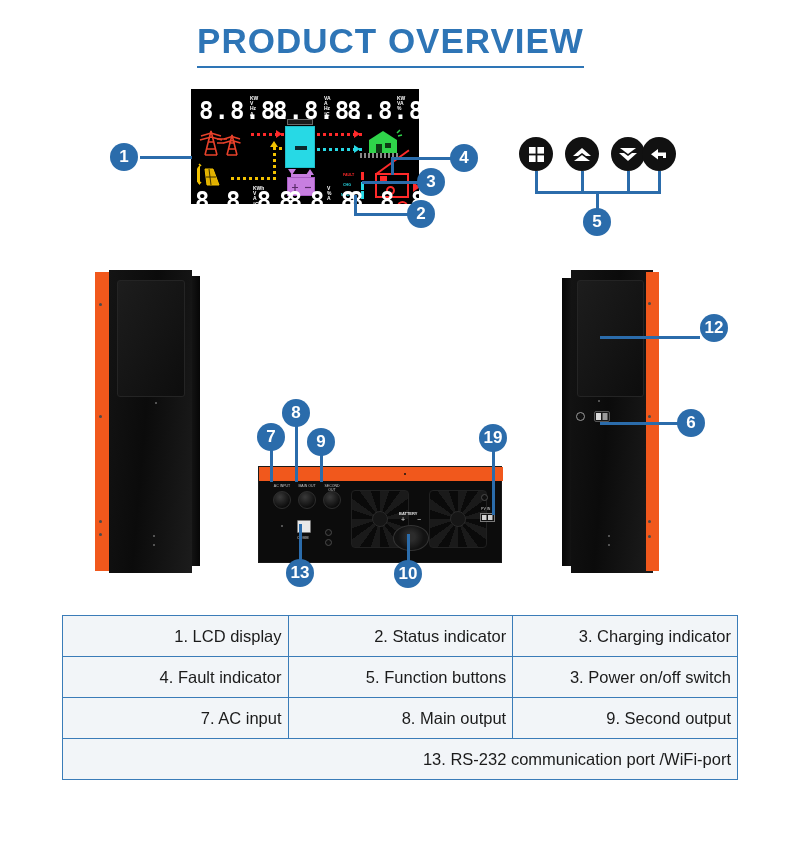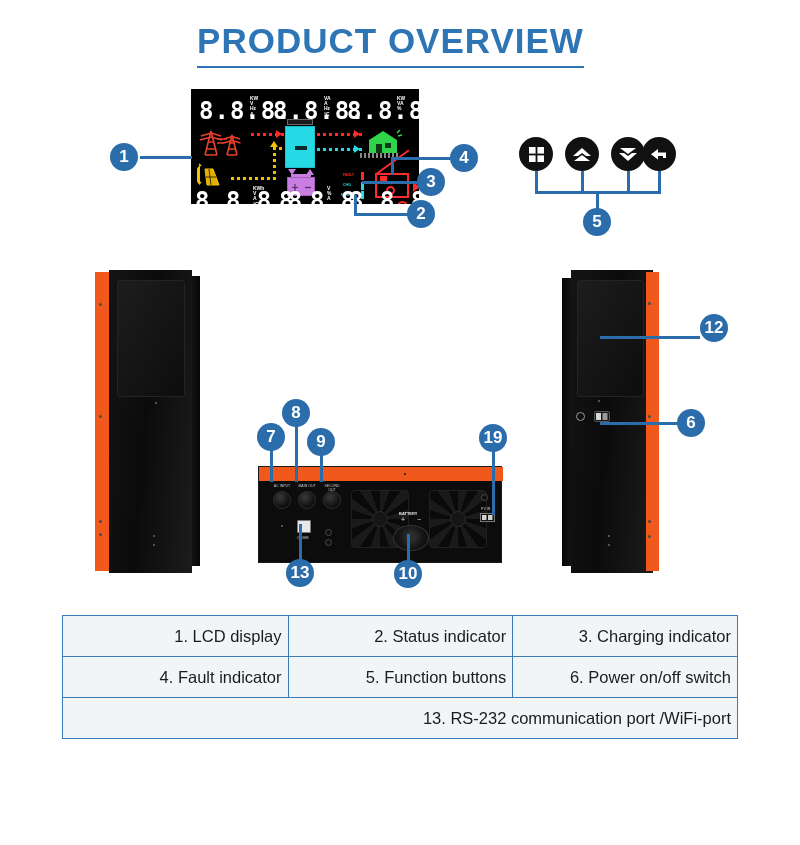--- a/index.html
+++ b/index.html
@@ -622,21 +622,26 @@
   <table id="legend">
     <tbody>
         <tr>
       <td class="c0">1. LCD display</td>
       <td class="c1">2. Status indicator</td>
       <td class="c2">3. Charging indicator</td>
     </tr>
     <tr>
       <td class="c0">4. Fault indicator</td>
       <td class="c1">5. Function buttons</td>
-      <td class="c2">6. Power on/off switch</td>
+      <td class="c2">3. Power on/off switch</td>
+    </tr>
+    <tr>
+      <td class="c0">7. AC input</td>
+      <td class="c1">8. Main output</td>
+      <td class="c2">9. Second output</td>
     </tr>
     <tr>
       <td colspan="3">13. RS-232 communication port /WiFi-port</td>
     </tr>
   </tbody>
     </table>
 
 </div>
 
 </body></html>

